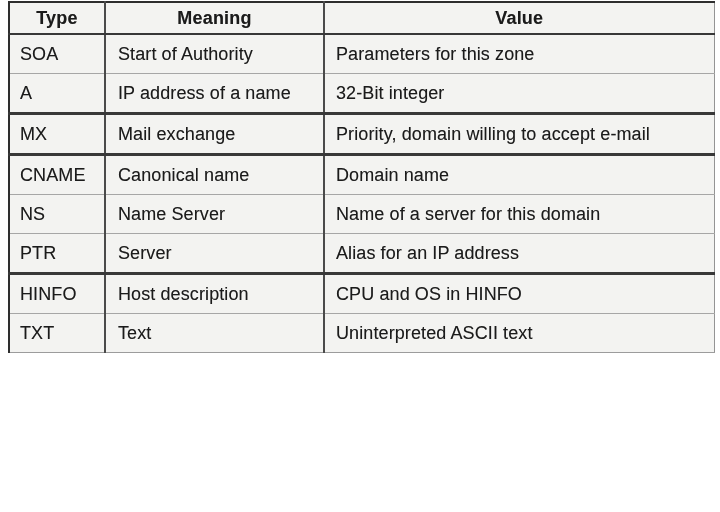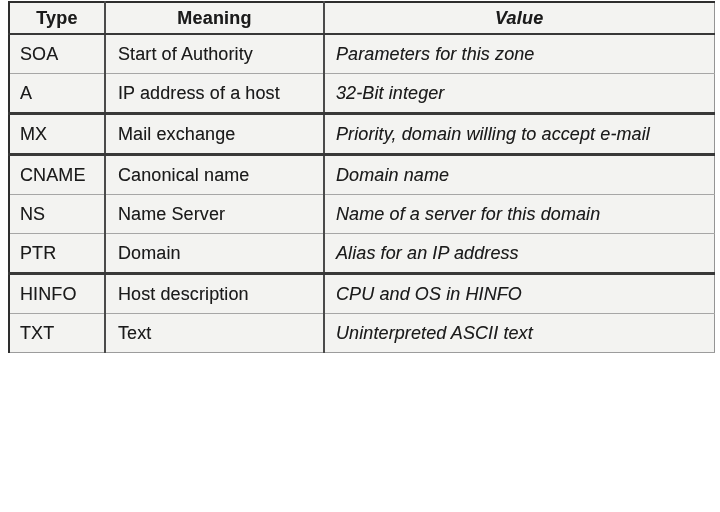--- a/index.html
+++ b/index.html
@@ -35,21 +35,21 @@
   col.c-type    { width: 96px; }
   col.c-meaning { width: 219px; }
   col.c-value   { width: 390px; }
   th, td {
     border-right: 2px solid #4a4a4a;
     color: #1b1b1b;
     text-shadow: 0 0 0.6px rgba(20,20,20,0.35);
     white-space: nowrap;
     overflow: hidden;
   }
-  th:last-child, td:last-child { border-right: none; font-style: italic; }
+  th:last-child, td:last-child { border-right: none; }
   th {
     height: 28px;
     font-size: 18px;
     font-weight: bold;
     text-align: center;
     border-bottom: 2px solid #383838;
     letter-spacing: 0.2px;
   }
   td {
     height: 36px;
@@ -85,41 +85,41 @@
         </tr>
       </thead>
       <tbody>
         <tr>
           <td>SOA</td>
           <td>Start of Authority</td>
           <td>Parameters for this zone</td>
         </tr>
         <tr class="thick">
           <td>A</td>
-          <td>IP address of a host</td>
+          <td>IP address of a name</td>
           <td>32-Bit integer</td>
         </tr>
         <tr class="thick">
           <td>MX</td>
           <td>Mail exchange</td>
           <td>Priority, domain willing to accept e-mail</td>
         </tr>
         <tr>
           <td>CNAME</td>
           <td>Canonical name</td>
           <td>Domain name</td>
         </tr>
         <tr>
           <td>NS</td>
           <td>Name Server</td>
           <td>Name of a server for this domain</td>
         </tr>
         <tr class="thick">
           <td>PTR</td>
-          <td>Domain</td>
+          <td>Server</td>
           <td>Alias for an IP address</td>
         </tr>
         <tr>
           <td>HINFO</td>
           <td>Host description</td>
           <td>CPU and OS in HINFO</td>
         </tr>
         <tr>
           <td>TXT</td>
           <td>Text</td>

